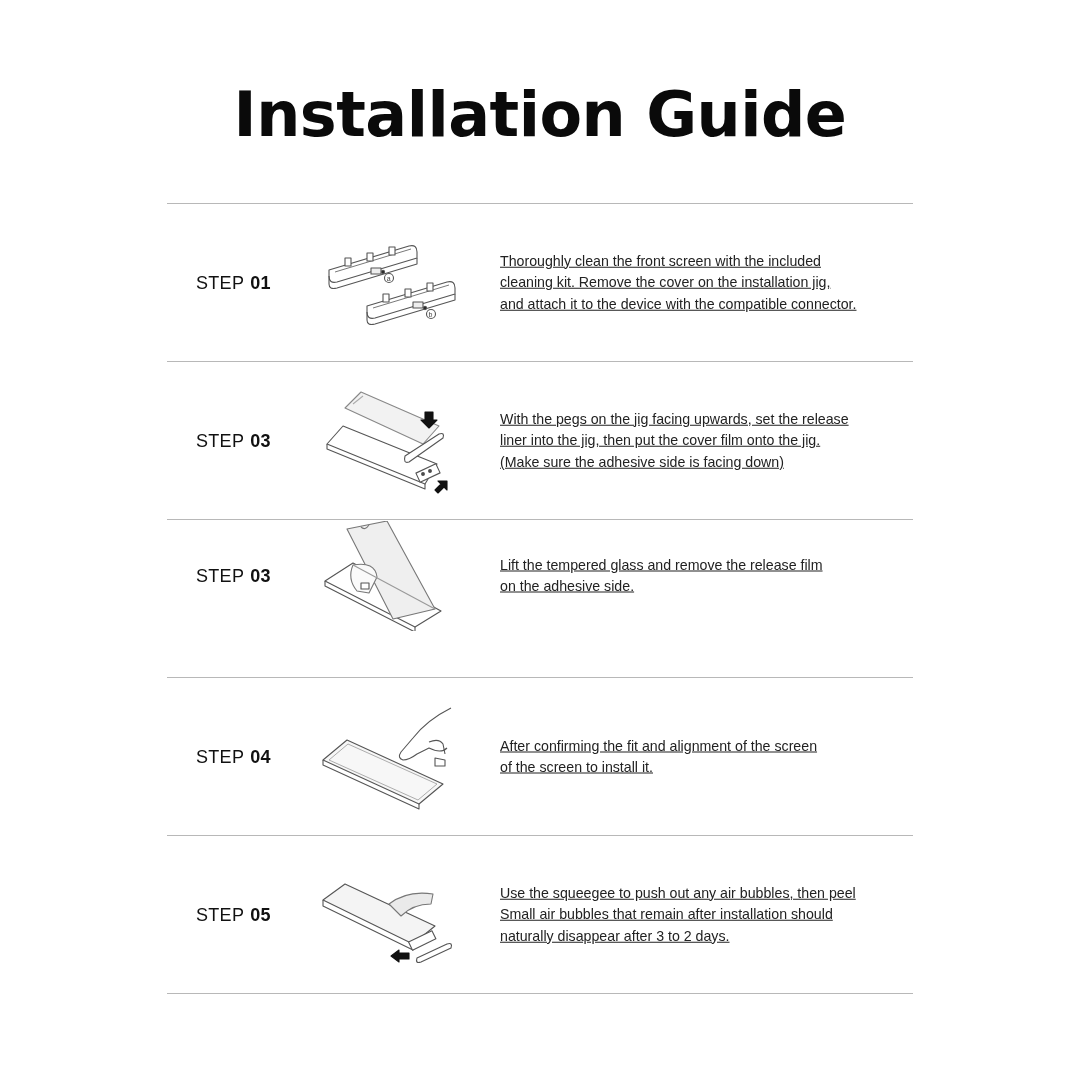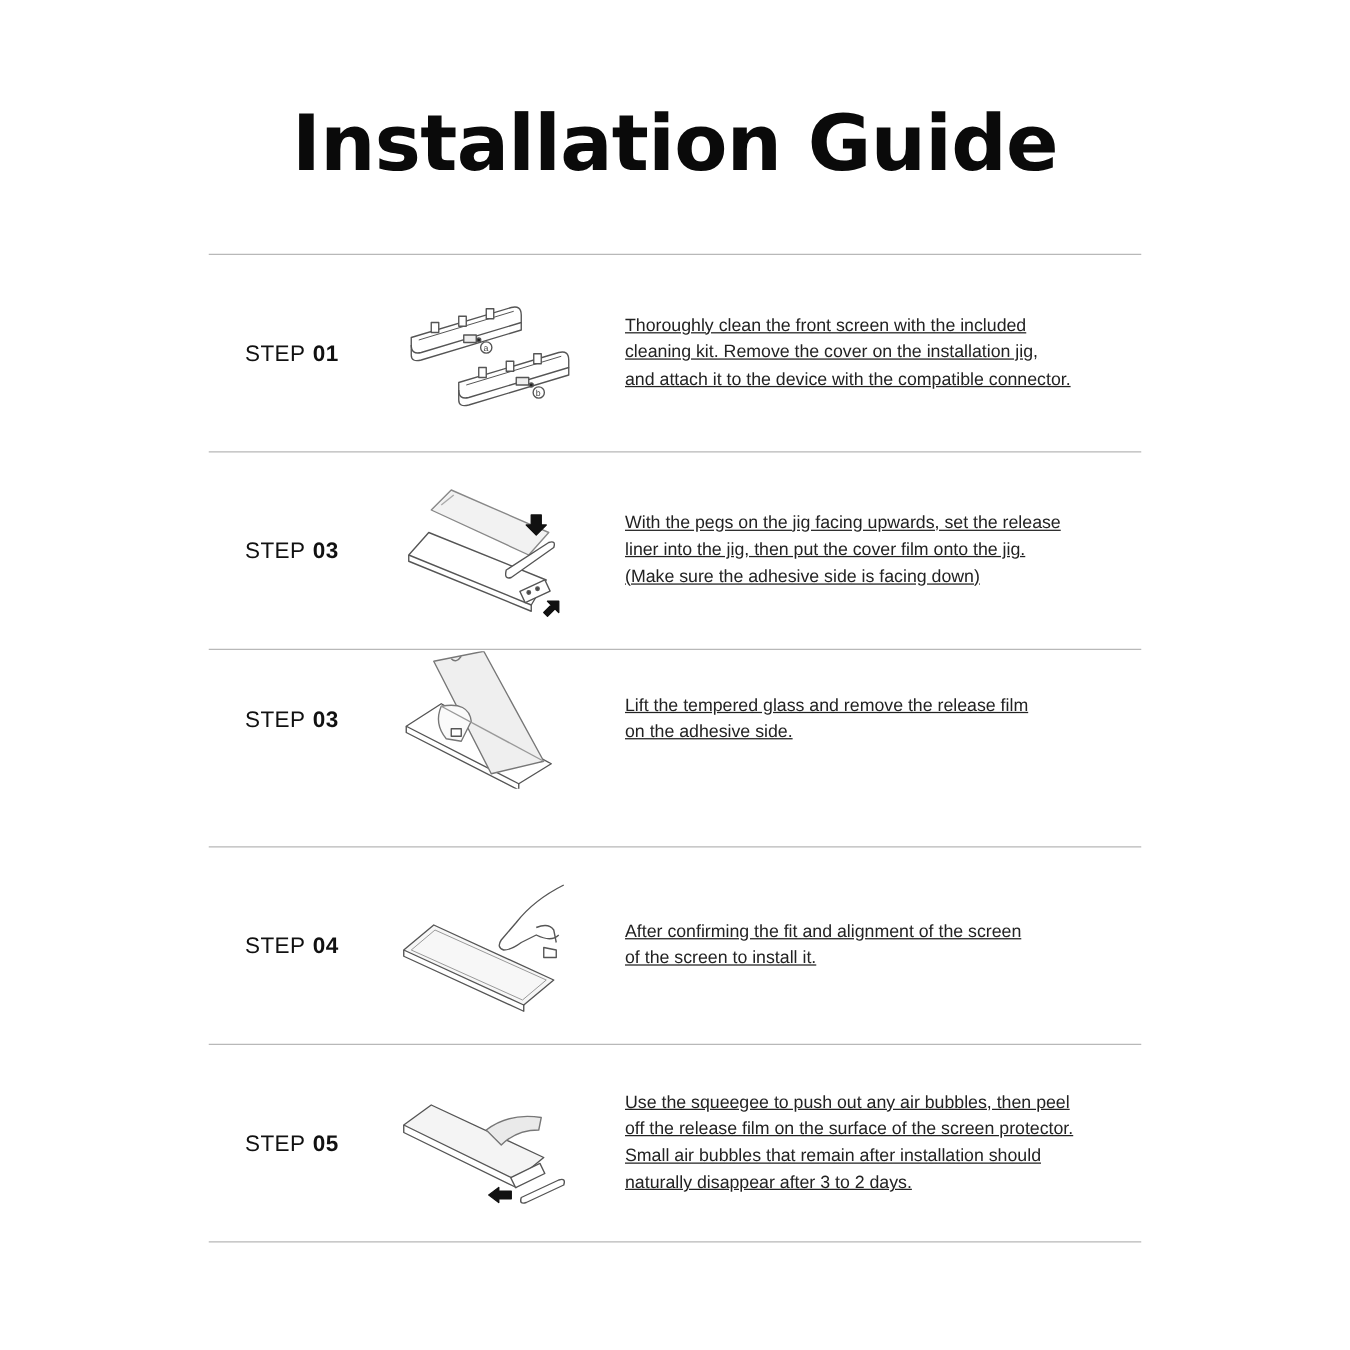--- a/index.html
+++ b/index.html
@@ -156,19 +156,18 @@
 
       <rect x="92" y="76" width="26" height="9" transform="rotate(-26 105 80)" fill="#fff"></rect>
 
       <path d="M100 98 L130 84 Q136 82 134 88 L104 102 Q98 104 100 98 Z" fill="#fff"></path>
 
       <path d="M74 96 L82 90 L82 93 L92 93 L92 99 L82 99 L82 102 Z" fill="#111" stroke="#111"></path>
     </svg>
   </div>
   <div class="desc">
     <p>Use the squeegee to push out any air bubbles, then peel</p>
-    <p>off the release film on the surface of the screen protector.</p>
     <p>Small air bubbles that remain after installation should</p>
     <p>naturally disappear after 3 to 2 days.</p>
   </div>
 </div>
 
 <div class="rule" style="top:993px"></div>
 
 </body></html>

